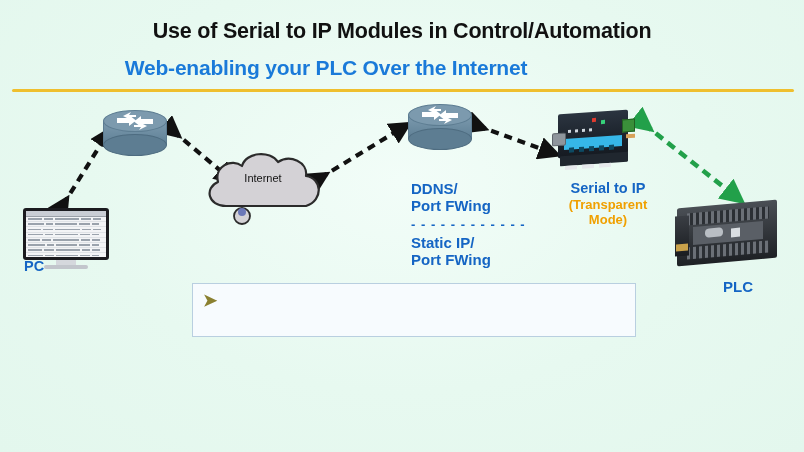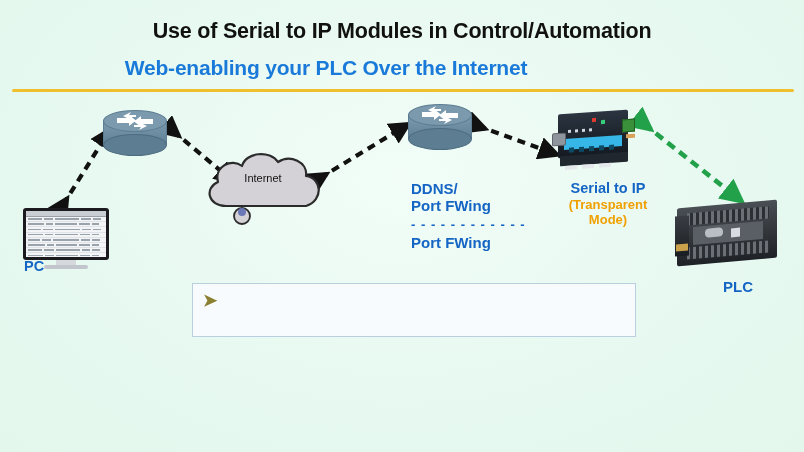--- a/index.html
+++ b/index.html
@@ -458,20 +458,21 @@
       <path d="M50 9 L38 9 L38 6 L31 11.5 L38 17 L38 14 L50 14 Z" fill="#ffffff"></path>
       <path d="M20 6 L28 2 L26 5 L33 5 L33 7 L26 7 L28 10 Z" fill="#ffffff"></path>
       <path d="M44 16 L36 20 L38 17 L31 17 L31 15 L38 15 L36 12 Z" fill="#ffffff"></path>
     </svg>
   </div>
 
   <div class="lbl" id="ddns-block">
     <div>DDNS/</div>
     <div>Port FWing</div>
     <div class="dashline">- - - - - - - - - - - -</div>
+    <div>Static IP/</div>
     <div>Port FWing</div>
   </div>
 
   <div id="module">
     <div class="mod-body"></div>
     <div class="mod-leds"><i></i><i></i><i></i><i></i></div>
     <div class="mod-red"></div>
     <div class="mod-green"></div>
     <div class="mod-band"><i></i><i></i><i></i><i></i><i></i></div>
     <div class="mod-db9"></div>

